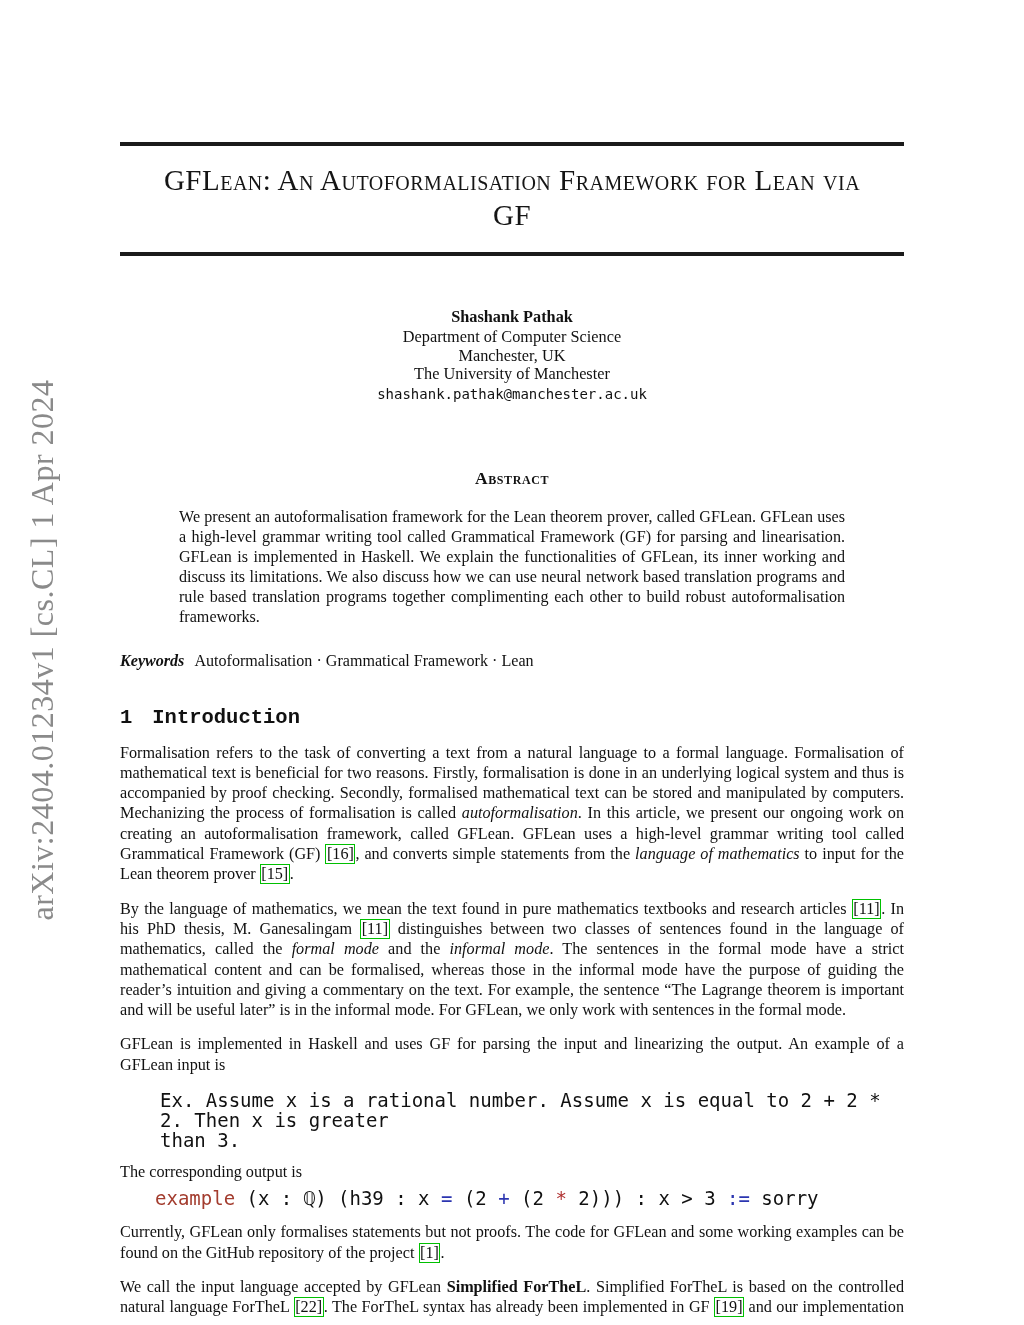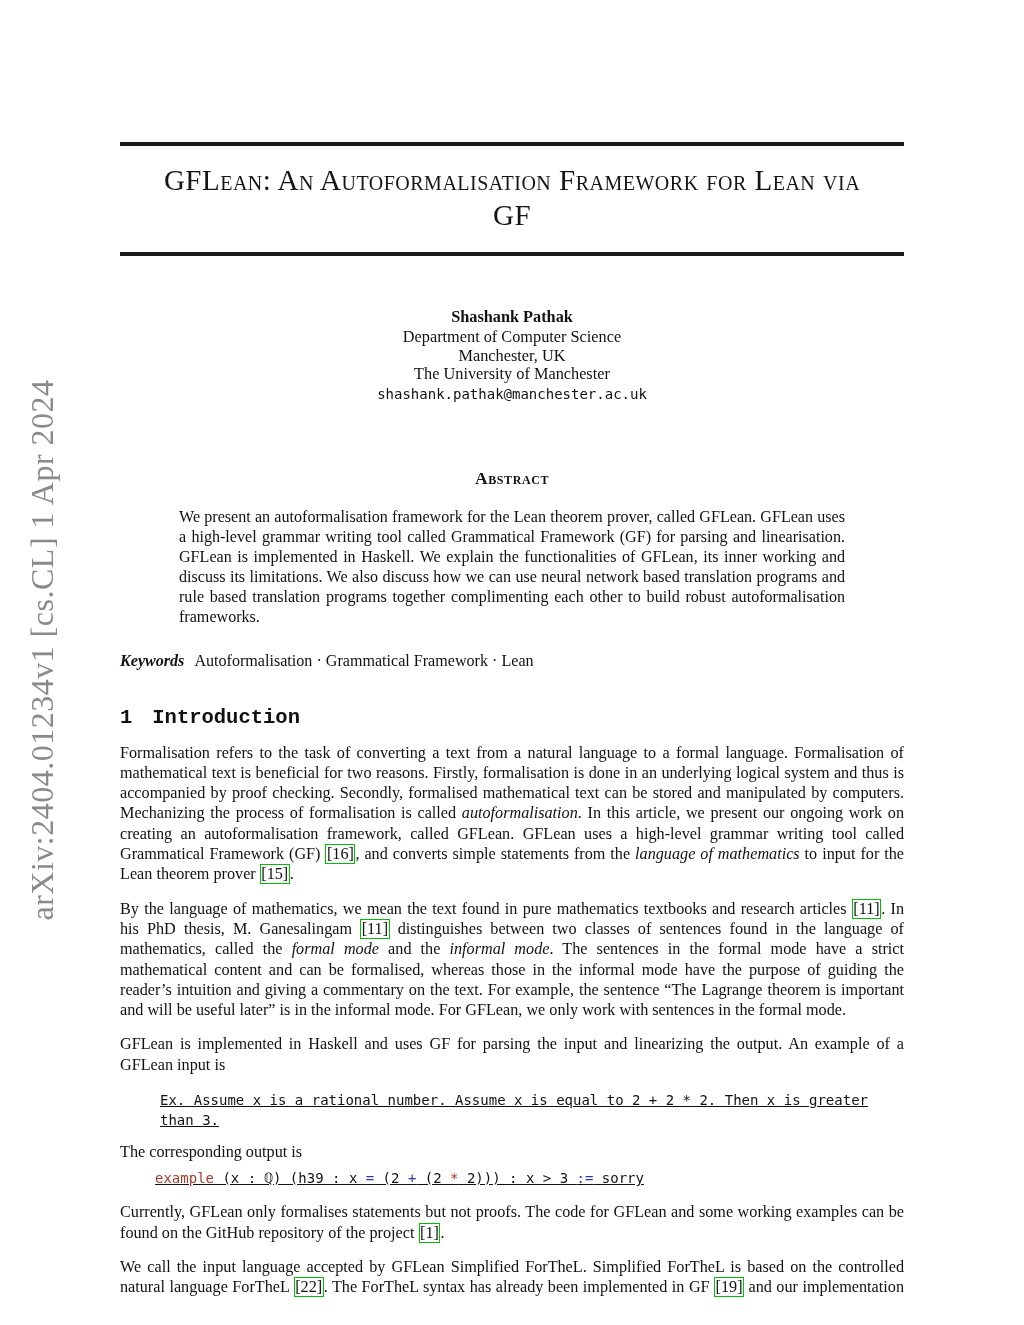--- a/index.html
+++ b/index.html
@@ -83,30 +83,29 @@
   .body-para {
     margin-top: 14px;
     text-align: justify;
     font-size: 16.2px;
     line-height: 20.3px;
   }
   .body-para.tight { margin-top: 12px; }
   .cut { text-align-last: justify; }
   .code-block {
     font-family: "DejaVu Sans Mono", "Liberation Mono", monospace;
-    font-size: 14px;
+    font-size: 19px;
     line-height: 20px;
     margin: 15px 0 0 40px;
     white-space: pre-wrap;
     color: #111;
-    text-decoration: underline;
   }
   
   .seg-i { font-style: italic; }
-  .seg-b { font-weight: normal; }
+  .seg-b { font-weight: bold; }
   .seg-cite {
     border: 1.5px solid #00c000;
     padding: 0 0.5px;
     color: #111;
     text-decoration: none;
   }
   .seg-kw { color: #a33c2e; }
   .seg-ob { color: #2b35b0; }
   .seg-or { color: #b03030; }
 </style>

